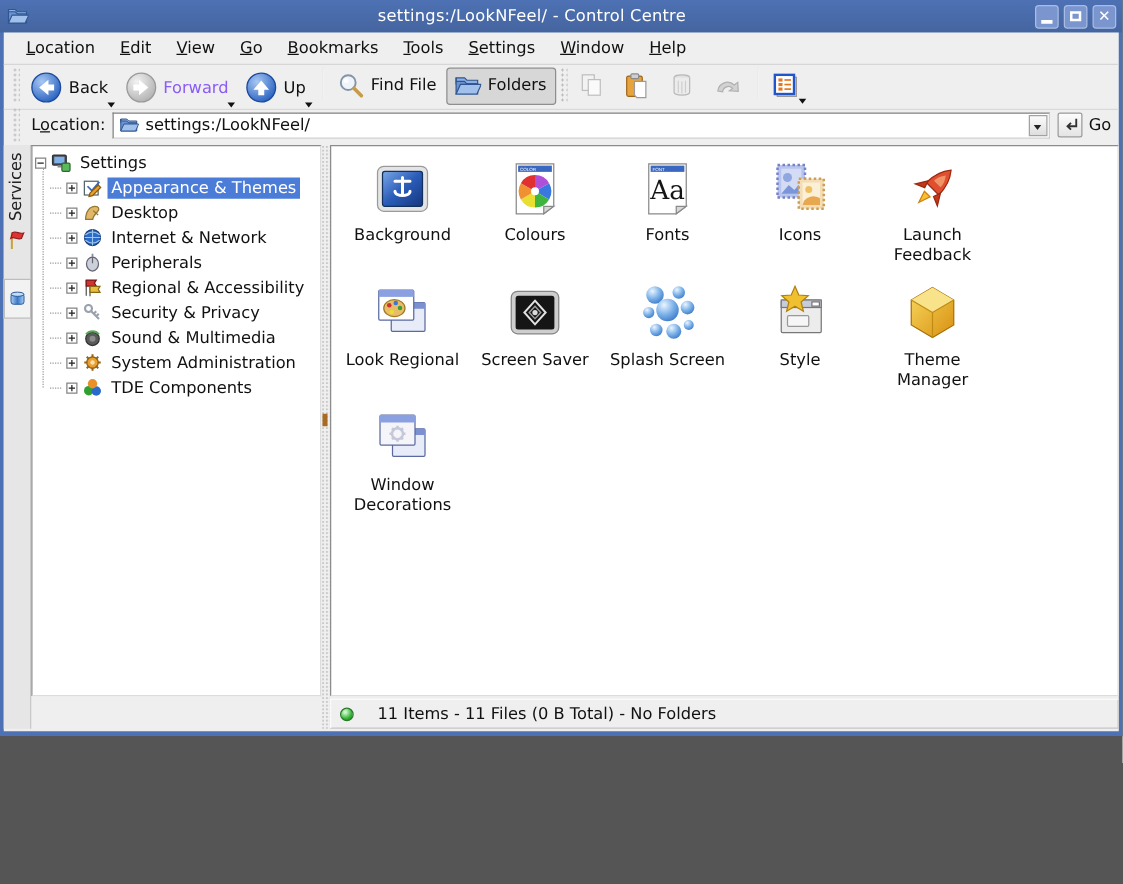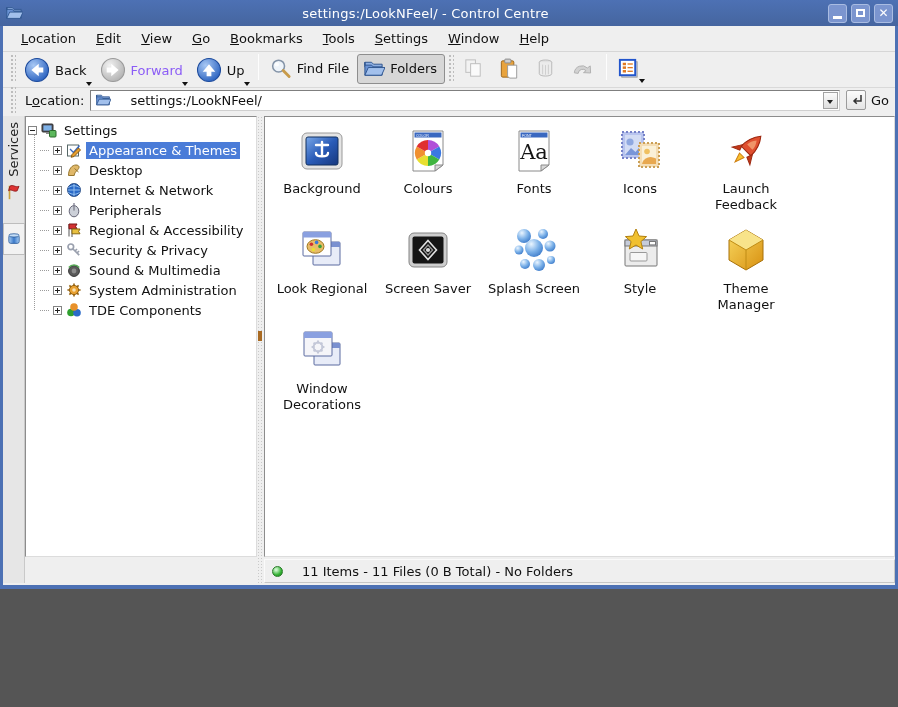--- a/index.html
+++ b/index.html
@@ -42,21 +42,21 @@
   .icon22{width:23px;height:23px;display:block;flex:none;}
   .icon18{width:18px;height:18px;display:block;flex:none;}
   .icon16{width:16px;height:16px;display:block;flex:none;}
   .icon48{width:48px;height:48px;display:block;flex:none;}
   [data-icon] svg{width:100%;height:100%;display:block;}
   
   .locationbar{height:26px;display:flex;align-items:center;gap:6px;padding:0 6px 2px 4px;}
   .loc-label{white-space:nowrap;}
   .loc-input{flex:1;height:21px;background:#fff;border:1px solid #7f7f7f;
     border-bottom-color:#cfcfcf;border-right-color:#cfcfcf;
-    display:flex;align-items:center;gap:19px;padding:0 1px 0 4px;}
+    display:flex;align-items:center;gap:5px;padding:0 1px 0 4px;}
   .loc-value{flex:1;white-space:nowrap;overflow:hidden;}
   .combo-btn{width:15px;height:17px;border:1px solid #a2a2a2;background:linear-gradient(#fbfbfb,#dedede);
     display:flex;align-items:center;justify-content:center;}
   .combo-arrow{width:0;height:0;border:3.5px solid transparent;border-top:4.5px solid #222;border-bottom:none;margin-top:3px;}
   .go-btn{display:flex;align-items:center;gap:5px;cursor:default;}
   .go-iconbox{width:20px;height:20px;border:1px solid #9b9b9b;border-radius:2px;
     background:linear-gradient(#fcfcfc,#e4e4e4);display:flex;align-items:center;justify-content:center;}
   
   .content{flex:1;display:flex;min-height:0;margin:2px 0;}
   .tabstrip{width:22px;background:#e6e6e6;border-right:1px solid #c9c9c9;

